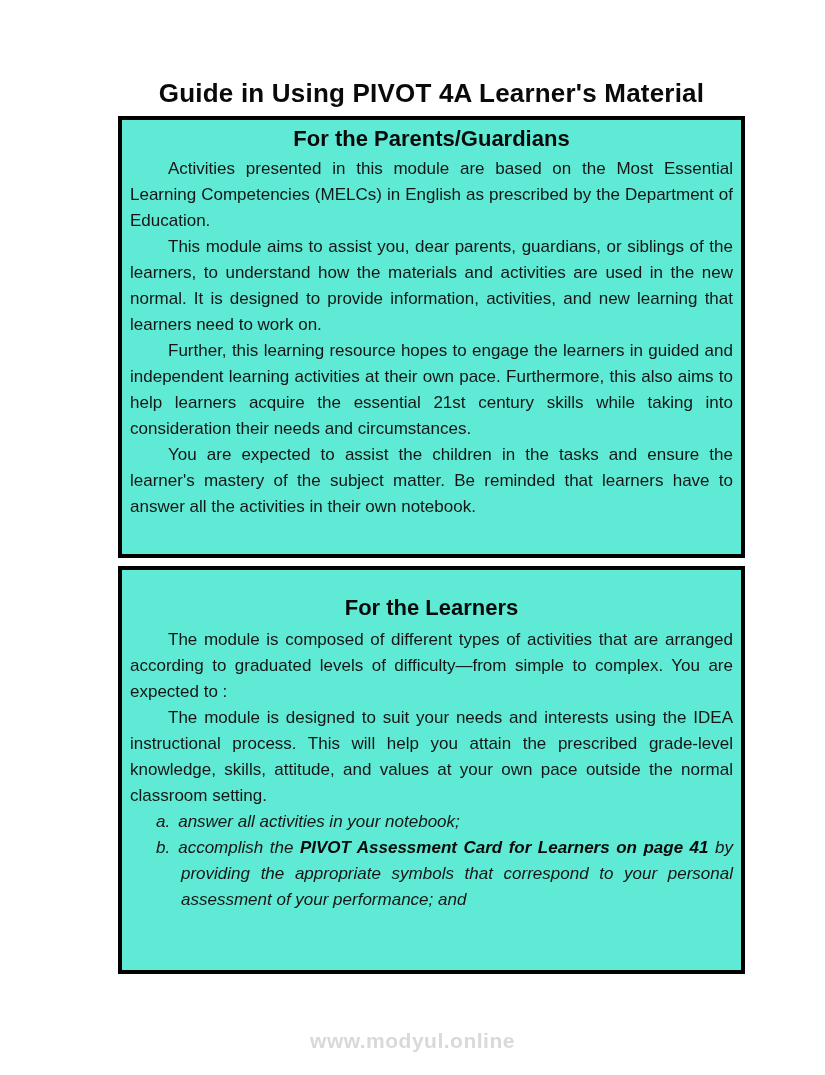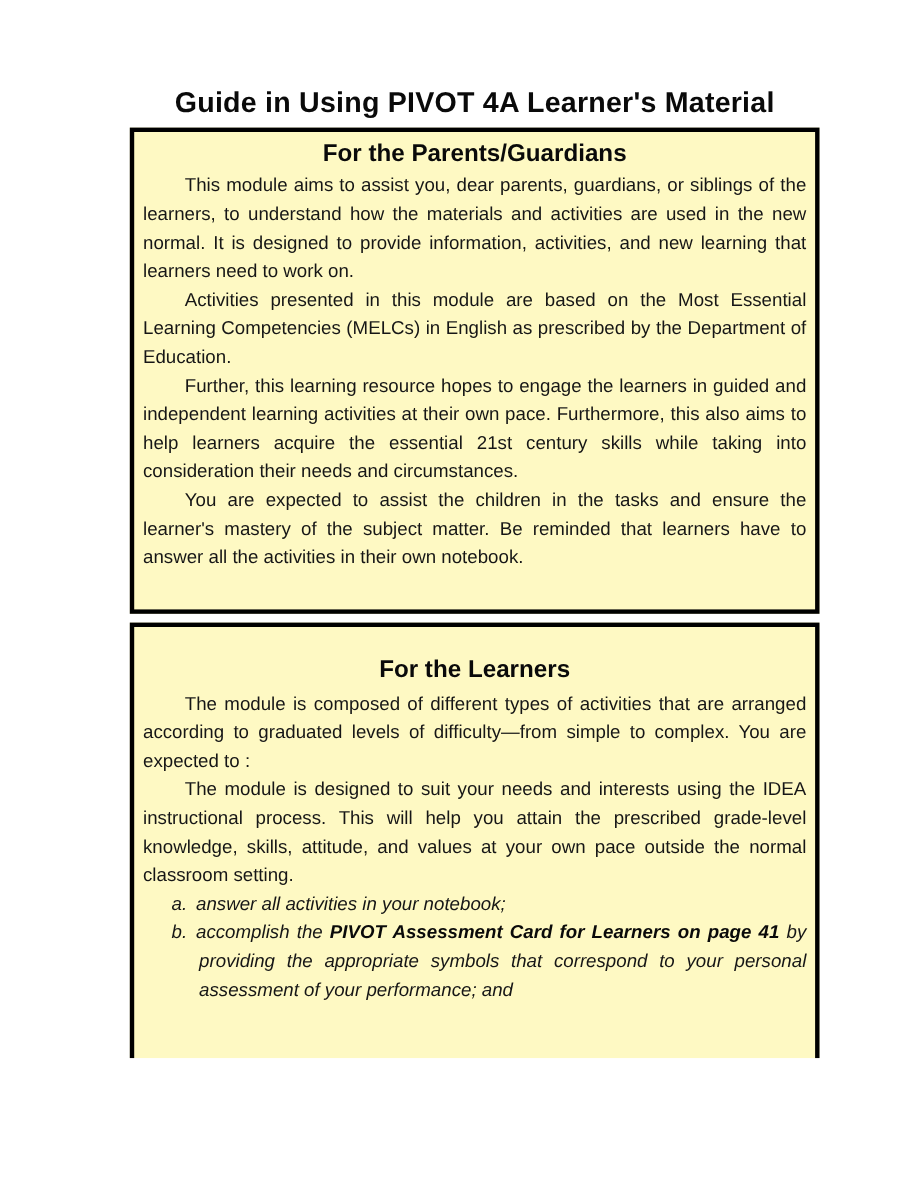--- a/index.html
+++ b/index.html
@@ -3,21 +3,21 @@
 <meta charset="utf-8">
 <style>
   html, body {
     margin: 0;
     padding: 0;
     background: #ffffff;
   }
   .page {
     position: relative;
     width: 825px;
-    height: 962px;
+    height: 1075px;
     background: #ffffff;
     font-family: "Liberation Sans", sans-serif;
     color: #111111;
     overflow: hidden;
     border-radius: 23px;
   }
   .content {
     position: absolute;
     left: 118px;
     top: 78px;
@@ -28,21 +28,21 @@
     text-align: center;
     font-size: 26px;
     font-weight: bold;
     letter-spacing: 0.2px;
     color: #0a0a0a;
   }
   .box {
     box-sizing: border-box;
     border: 4px solid #000000;
     padding: 4px 8px 8px 8px;
-    background: #fef9c3;
+    background: #5eead4;
   }
   .box-parents { min-height: 442px; }
   .box-learners { min-height: 408px; margin-top: 8px; }
   .section-heading {
     margin: 2px 0 4px 0;
     text-align: center;
     font-size: 22px;
     font-weight: bold;
     color: #0a0a0a;
   }
@@ -99,22 +99,22 @@
 </head>
 <body>
 
 <div class="page">
   <div class="content">
 
     <h1 class="page-title">Guide in Using PIVOT 4A Learner's Material</h1>
 
     <div class="box box-parents">
       <h2 class="section-heading">For the Parents/Guardians</h2>
+      <p class="body-par">Activities presented in this module are based on the Most Essential Learning Competencies (MELCs) in English as prescribed by the Department of Education.</p>
       <p class="body-par">This module aims to assist you, dear parents, guardians, or siblings of the learners, to understand how the materials and activities are used in the new normal. It is designed to provide information, activities, and new learning that learners need to work on.</p>
-      <p class="body-par">Activities presented in this module are based on the Most Essential Learning Competencies (MELCs) in English as prescribed by the Department of Education.</p>
       <p class="body-par">Further, this learning resource hopes to engage the learners in guided and independent learning activities at their own pace. Furthermore, this also aims to help learners acquire the essential 21st century skills while taking into consideration their needs and circumstances.</p>
       <p class="body-par">You are expected to assist the children in the tasks and ensure the learner's mastery of the subject matter. Be reminded that learners have to answer all the activities in their own notebook.</p>
     </div>
 
     <div class="box box-learners">
       <h2 class="section-heading">For the Learners</h2>
       <p class="body-par">The module is composed of different types of activities that are arranged according to graduated levels of difficulty—from simple to complex. You are expected to :</p>
       <p class="body-par">The module is designed to suit your needs and interests using the IDEA instructional process. This will help you attain the prescribed grade-level knowledge, skills, attitude, and values at your own pace outside the normal classroom setting.</p>
 
       <div class="list">

